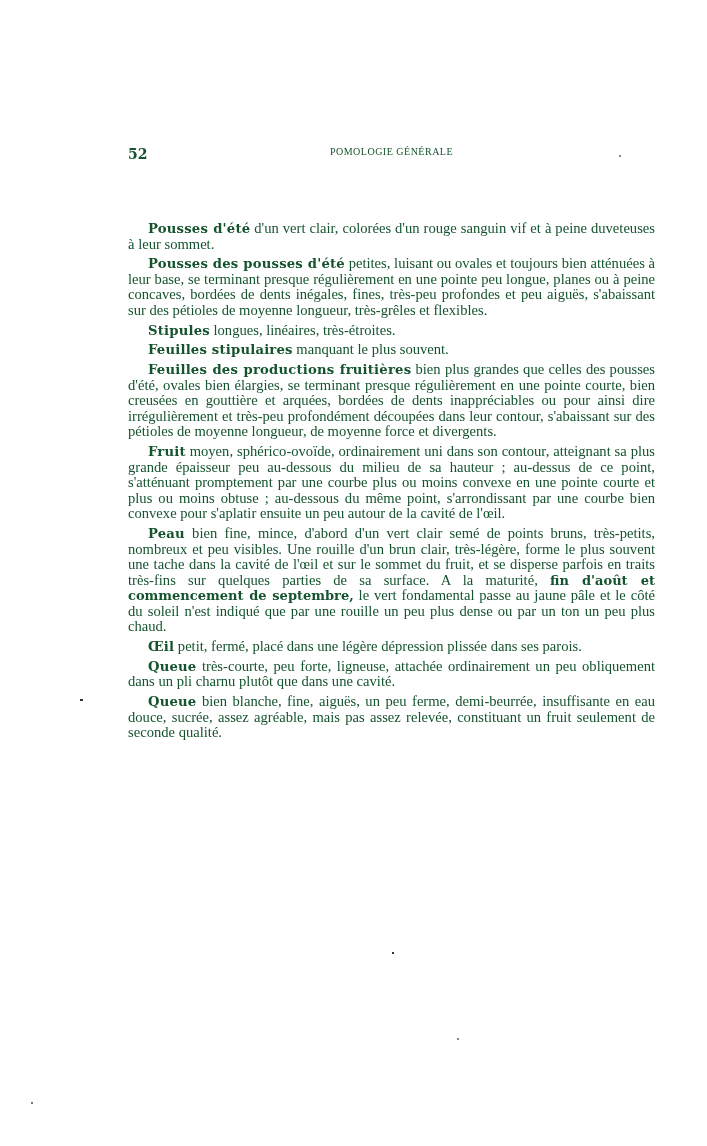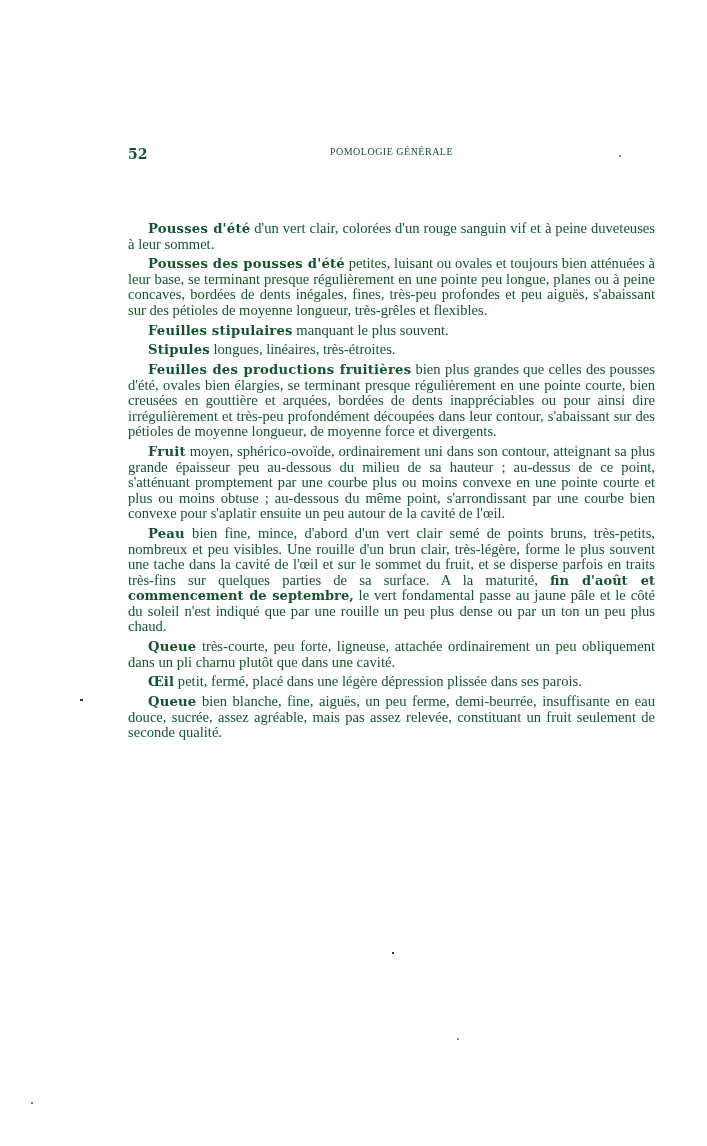--- a/index.html
+++ b/index.html
@@ -43,36 +43,36 @@
   <div class="header">
     <span class="page-number">52</span>
     <div class="running-title">POMOLOGIE GÉNÉRALE</div>
   </div>
 
   <div class="body-text">
     <p class="para"><span class="term">Pousses d'été</span><span> d'un vert clair, colorées d'un rouge sanguin vif et à peine duveteuses à leur sommet.</span></p>
 
     <p class="para"><span class="term">Pousses des pousses d'été</span><span> petites, luisant ou ovales et toujours bien atténuées à leur base, se terminant presque régulièrement en une pointe peu longue, planes ou à peine concaves, bordées de dents inégales, fines, très-peu profondes et peu aiguës, s'abaissant sur des pétioles de moyenne longueur, très-grêles et flexibles.</span></p>
 
+    <p class="para"><span class="term">Stipules</span><span> longues, linéaires, très-étroites.</span></p>
+
     <p class="para"><span class="term">Feuilles stipulaires</span><span> manquant le plus souvent.</span></p>
-
-    <p class="para"><span class="term">Stipules</span><span> longues, linéaires, très-étroites.</span></p>
 
 
 
     <p class="para"><span class="term">Feuilles des productions fruitières</span><span> bien plus grandes que celles des pousses d'été, ovales bien élargies, se terminant presque régulièrement en une pointe courte, bien creusées en gouttière et arquées, bordées de dents inappréciables ou pour ainsi dire irrégulièrement et très-peu profon­dément découpées dans leur contour, s'abaissant sur des pétioles de moyenne longueur, de moyenne force et divergents.</span></p>
 
 
     <p class="para"><span class="term">Fruit</span><span> moyen, sphérico-ovoïde, ordinairement uni dans son contour, atteignant sa plus grande épaisseur peu au-dessous du milieu de sa hauteur ; au-dessus de ce point, s'atténuant promptement par une courbe plus ou moins convexe en une pointe courte et plus ou moins obtuse ; au-dessous du même point, s'arrondissant par une courbe bien convexe pour s'aplatir ensuite un peu autour de la cavité de l'œil.</span></p>
 
     <p class="para"><span class="term">Peau</span><span> bien fine, mince, d'abord d'un vert clair semé de points bruns, très-petits, nombreux et peu visibles. Une rouille d'un brun clair, très-légère, forme le plus souvent une tache dans la cavité de l'œil et sur le sommet du fruit, et se disperse parfois en traits très-fins sur quelques parties de sa surface. A la maturité, </span><span class="emph">fin d'août et commencement de septem­bre,</span><span> le vert fondamental passe au jaune pâle et le côté du soleil n'est indiqué que par une rouille un peu plus dense ou par un ton un peu plus chaud.</span></p>
 
+    <p class="para"><span class="term">Œil</span><span> petit, fermé, placé dans une légère dépression plissée dans ses parois.</span></p>
+
     <p class="para"><span class="term">Queue</span><span> très-courte, peu forte, ligneuse, attachée ordinairement un peu obliquement dans un pli charnu plutôt que dans une cavité.</span></p>
-
-    <p class="para"><span class="term">Œil</span><span> petit, fermé, placé dans une légère dépression plissée dans ses parois.</span></p>
 
     <p class="para"><span class="term">Queue</span><span> bien blanche, fine, aiguës, un peu ferme, demi-beurrée, insuffi­sante en eau douce, sucrée, assez agréable, mais pas assez relevée, constituant un fruit seulement de seconde qualité.</span></p>
   </div>
 
   <div class="mark" style="left:80px;top:699px;width:3px;height:2px;"></div>
   <div class="mark" style="left:392px;top:952px;width:2px;height:2px;"></div>
   <div class="mark" style="left:457px;top:1038px;width:2px;height:2px;background:#888;"></div>
   <div class="mark" style="left:31px;top:1102px;width:2px;height:2px;background:#777;"></div>
   <div class="mark" style="left:619px;top:155px;width:2px;height:2px;background:#888;"></div>
 </div>

